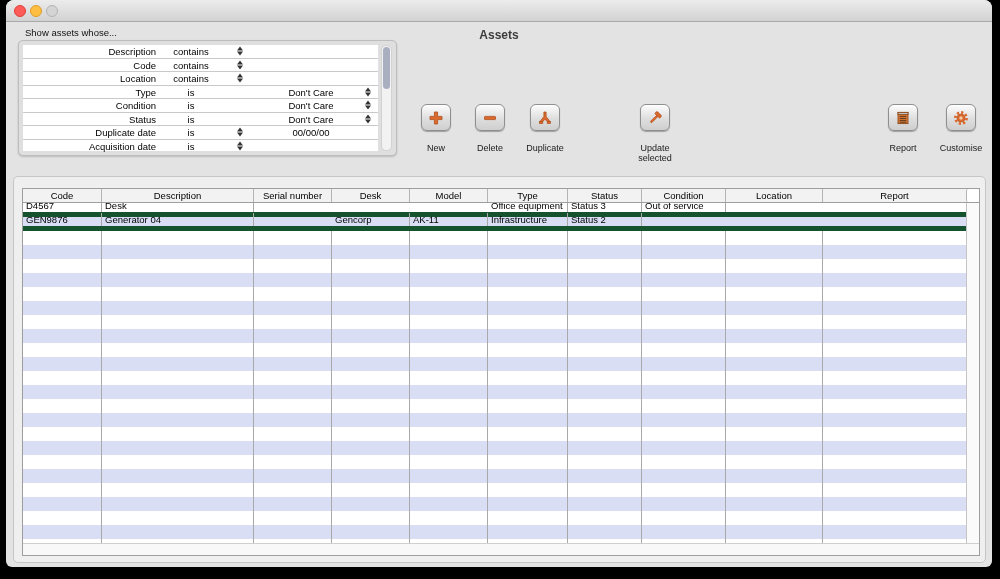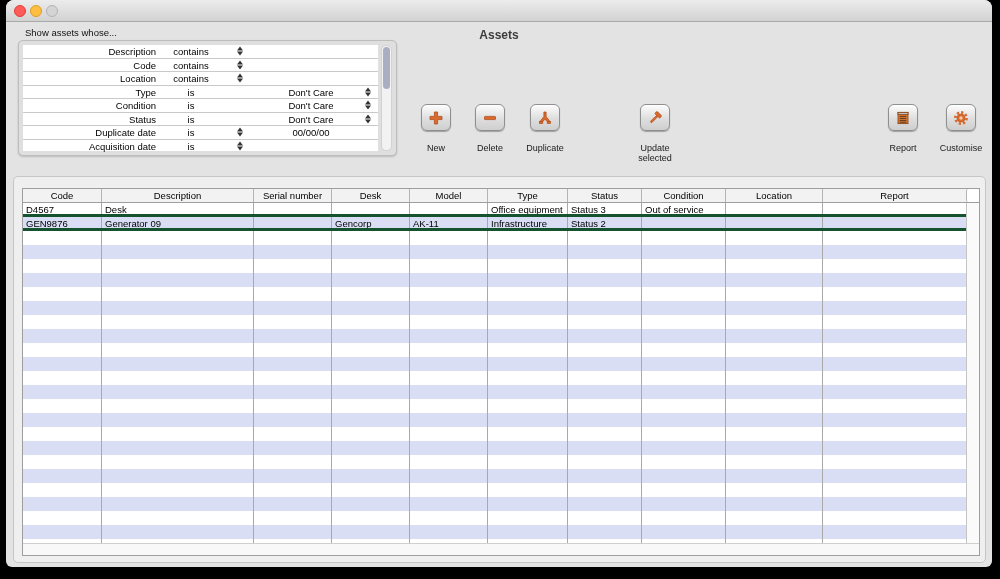--- a/index.html
+++ b/index.html
@@ -64,21 +64,21 @@
                border:1px solid #9e9e9e; background:#fff; }
   .ghead { display:flex; height:14px; background:#f2f2f2; border-bottom:1px solid #9e9e9e; }
   .th { font-size:9.5px; line-height:13px; text-align:center; color:#000;
         border-right:1px solid #b4b4b4; overflow:hidden; white-space:nowrap; }
   .corner { width:13px; background:#fff; border-left:1px solid #b4b4b4;
             border-radius:2px; }
   .gbody { position:relative; height:340px; overflow:hidden; background:#fff; }
   .rows { position:absolute; left:0; top:0; width:943px; }
   .trow { display:flex; height:14px; }
   .trow:nth-child(even) { background:#d9def5; }
-  .trow.data { border-bottom:3px solid #14532d; }
+  .trow.data { border-bottom:5px solid #14532d;align-items:flex-end; }
   .td { font-size:9.5px; line-height:13px; padding:0 3px; color:#000;
         border-right:1px solid #a9a9a9; overflow:hidden; white-space:nowrap; }
   .c0{width:79px}.c1{width:152px}.c2{width:78px}.c3{width:78px}.c4{width:78px}
   .c5{width:80px}.c6{width:74px}.c7{width:84px}.c8{width:97px}
   .c9{width:143px; border-right:none;}
   .th.c9 { border-right:none; }
   .vscroll { position:absolute; left:943px; top:0; bottom:0; width:13px;
              background:#fafafa; border-left:1px solid #c4c4c4; }
   .hscroll { height:12px; background:#f8f8f8; border-top:1px solid #cfcfcf; }
 </style>
@@ -281,21 +281,21 @@
               <div class="td c3"></div>
               <div class="td c4"></div>
               <div class="td c5">Office equipment</div>
               <div class="td c6">Status 3</div>
               <div class="td c7">Out of service</div>
               <div class="td c8"></div>
               <div class="td c9"></div>
             </div>
             <div class="trow data">
               <div class="td c0">GEN9876</div>
-              <div class="td c1">Generator 09</div>
+              <div class="td c1">Generator 04</div>
               <div class="td c2"></div>
               <div class="td c3">Gencorp</div>
               <div class="td c4">AK-11</div>
               <div class="td c5">Infrastructure</div>
               <div class="td c6">Status 2</div>
               <div class="td c7"></div>
               <div class="td c8"></div>
               <div class="td c9"></div>
             </div>
 

